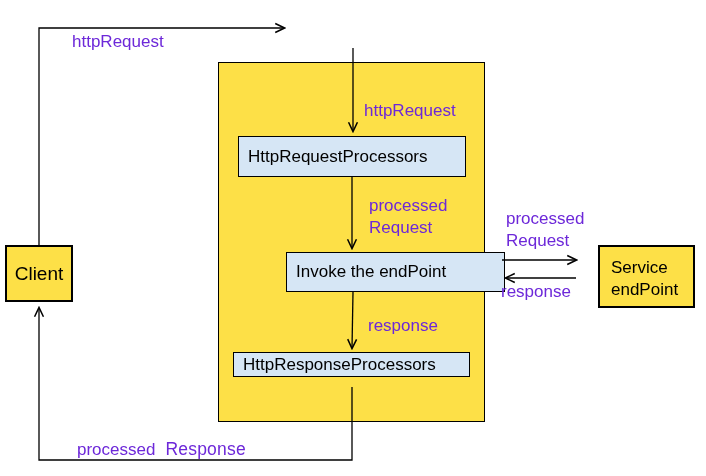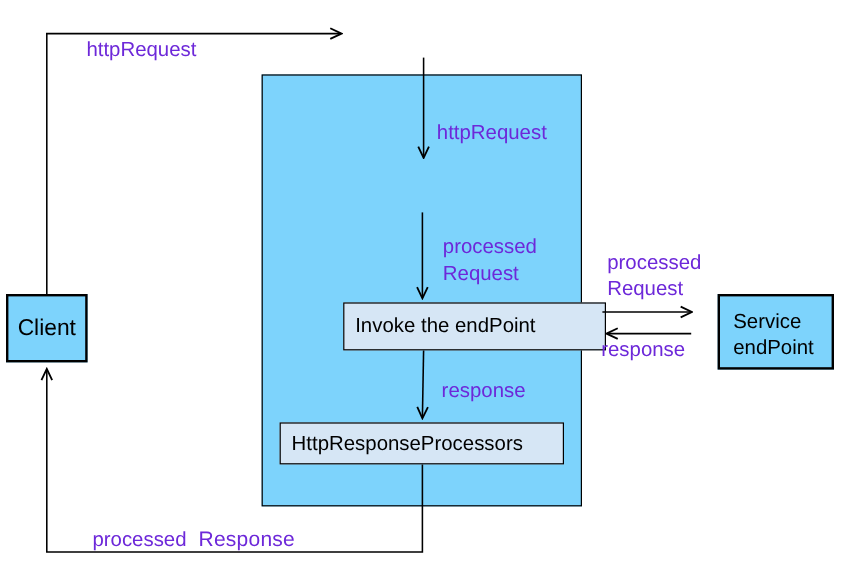--- a/index.html
+++ b/index.html
@@ -11,39 +11,39 @@
   .canvas {
     position: relative;
     width: 706px;
     height: 476px;
     background: #ffffff;
     overflow: hidden;
   }
   .node {
     position: absolute;
     box-sizing: border-box;
-    background: #7dd3fc;
+    background: #fde047;
     border: 1px solid #000000;
     color: #000000;
   }
   .container-box {
     left: 218px; top: 62px;
     width: 267px; height: 360px;
   }
   .inner-box {
     background: #d6e6f5;
     display: flex;
     align-items: center;
     padding-left: 9px;
     font-size: 17px;
     white-space: nowrap;
   }
   .box-reqproc  { left: 238px; top: 136px; width: 228px; height: 41px; }
   .box-invoke   { left: 238px; top: 252px; width: 219px; height: 40px; margin-left: 48px; }
-  .box-respproc { left: 233px; top: 352px; width: 237px; height: 35px; }
+  .box-respproc { left: 233px; top: 352px; width: 237px; height: 25px; }
   .box-client {
     left: 5px; top: 245px;
     width: 68px; height: 57px;
     border-width: 2px;
     display: flex;
     align-items: center;
     justify-content: center;
     font-size: 19px;
   }
   .box-service {
@@ -82,20 +82,23 @@
     fill: none;
   }
 </style>
 </head>
 <body>
 
 <div class="canvas">
 
   <div class="node container-box"></div>
 
+  <div class="node inner-box box-reqproc">
+    <span>HttpRequestProcessors</span>
+  </div>
 
   <div class="node inner-box box-invoke">
     <span>Invoke the endPoint</span>
   </div>
 
   <div class="node inner-box box-respproc">
     <span>HttpResponseProcessors</span>
   </div>
 
   <div class="node box-client">

